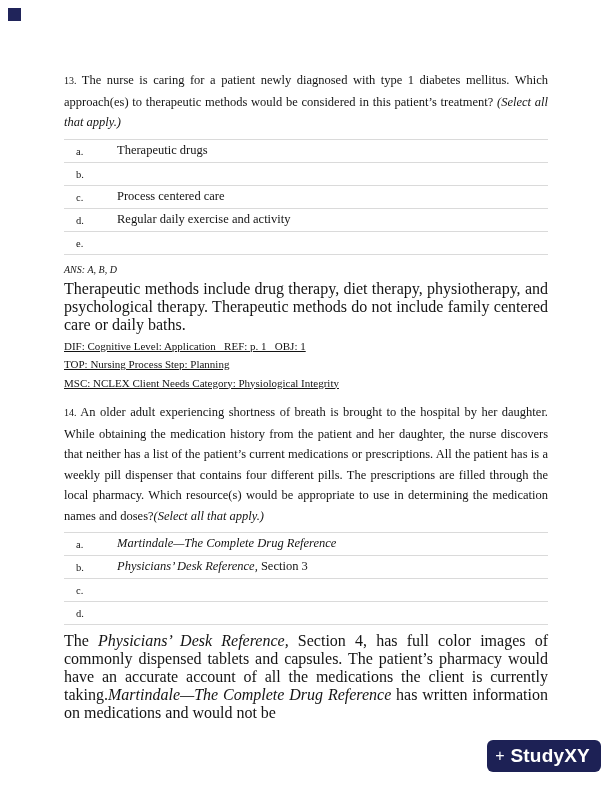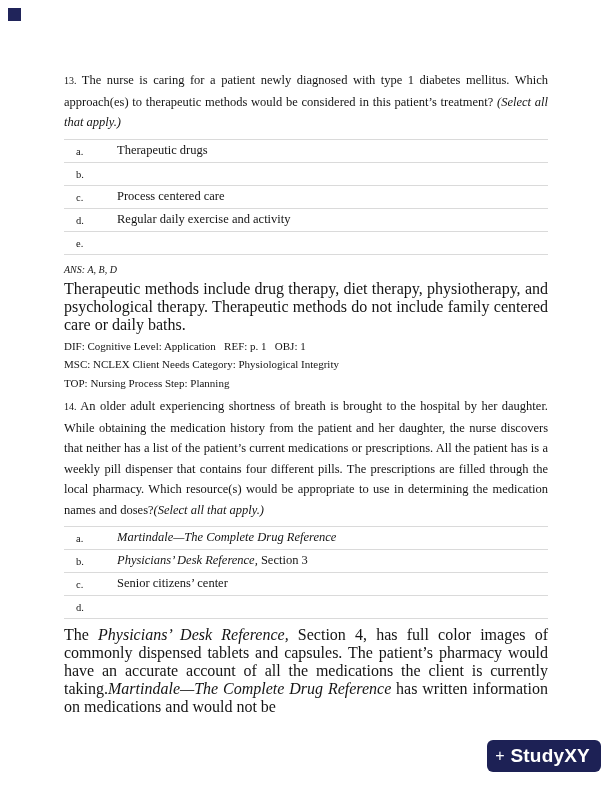--- a/index.html
+++ b/index.html
@@ -17,21 +17,21 @@
   .opt-row {
     display:flex; border-top:1px solid #dadada;
     padding:3px 0 3px 12px; font-size:12.5px; line-height:15px;
   }
   .options .opt-row:last-child { border-bottom:1px solid #dadada; }
   .opt-letter { width:41px; flex:none; font-size:10.5px; padding-top:1px; }
   .opt-text { flex:1; }
   .ans { font-size:10px; line-height:16px; margin:3px 0 2px;font-style:italic; }
   .body-text { font-size:16px; line-height:18px; text-align:justify; margin-bottom:3px; }
   .meta { font-size:11px; line-height:18.5px; white-space:pre-wrap; }
-  .meta-block { margin-bottom:2px; }
+  .meta-block { margin-bottom:8px;text-decoration:underline; }
   .q-gap { height:2px; }
   .logo {
     position:absolute; right:11px; bottom:20px;
     background:#1d2155; color:#ffffff; border-radius:6px;
     padding:5px 11px 5px 8px; display:flex; align-items:center; gap:6px;
     font-family:"Liberation Sans","DejaVu Sans",sans-serif;
   }
   .logo .plus { font-size:16px; font-weight:300; line-height:1; margin-top:-1px; }
   .logo .name { font-size:19px; font-weight:700; letter-spacing:.2px; }
 </style>
@@ -64,40 +64,39 @@
       <div class="opt-row">
         <span class="opt-letter">e.</span>
       </div>
     </div>
 
     <p class="ans">ANS: A, B, D</p>
     <p class="body-text">Therapeutic methods include drug therapy, diet therapy, physiotherapy, and psychological therapy. Therapeutic methods do not include family centered care or daily baths.</p>
 
     <div class="meta-block">
       <p class="meta">DIF: Cognitive Level: Application   REF: p. 1   OBJ: 1</p>
+      <p class="meta">TOP: Nursing Process Step: Planning</p>
       <p class="meta">MSC: NCLEX Client Needs Category: Physiological Integrity</p>
-      <p class="meta">TOP: Nursing Process Step: Planning</p>
     </div>
 
     <div class="q-gap"></div>
 
     <p class="stem"><span class="qnum">14.</span><span> An older adult experiencing shortness of breath is brought to the hospital by her daughter. While obtaining the medication history from the patient and her daughter, the nurse discovers that neither has a list of the patient’s current medications or prescriptions. All the patient has is a weekly pill dispenser that contains four different pills. The prescriptions are filled through the local pharmacy. Which resource(s) would be appropriate to use in determining the medication names and doses?</span><span class="italic">(Select all that apply.)</span></p>
 
     <div class="options">
       <div class="opt-row">
         <span class="opt-letter">a.</span>
         <span class="opt-text"><span class="italic">Martindale—The Complete Drug Reference</span><span></span></span>
       </div>
       <div class="opt-row">
         <span class="opt-letter">b.</span>
         <span class="opt-text"><span class="italic">Physicians’ Desk Reference,</span><span> Section 3</span></span>
       </div>
       <div class="opt-row">
         <span class="opt-letter">c.</span>
-        <span class="opt-text"><span class="italic"></span><span>Senior citizens’ center</span></span>
       </div>
       <div class="opt-row">
         <span class="opt-letter">d.</span>
       </div>
     </div>
 
     <p class="body-text"><span>The </span><span class="italic">Physicians’ Desk Reference,</span><span> Section 4, has full color images of commonly dispensed tablets and capsules. The patient’s pharmacy would have an accurate account of all the medications the client is currently taking.</span><span class="italic">Martindale—The Complete Drug Reference</span><span> has written information on medications and would not be</span></p>
 
   </div>
 

